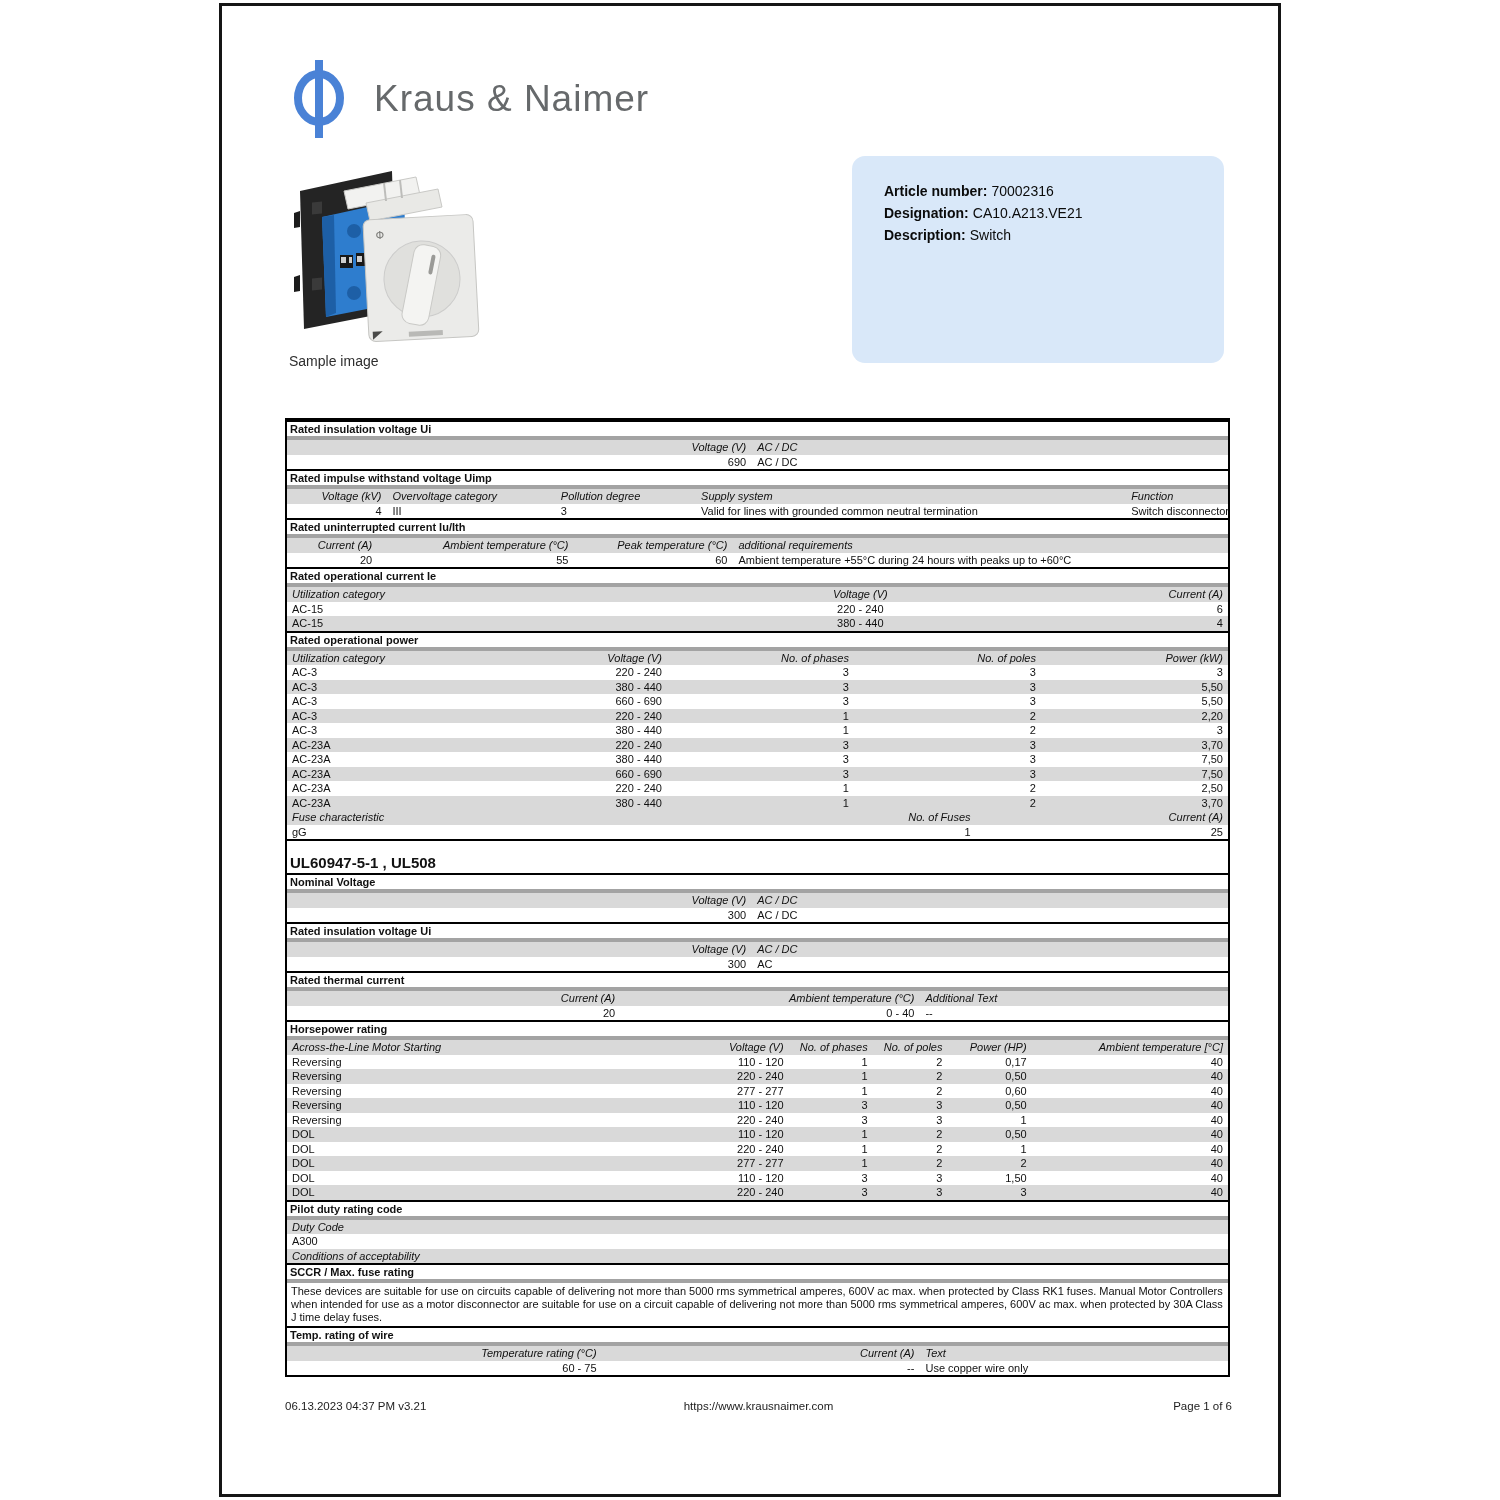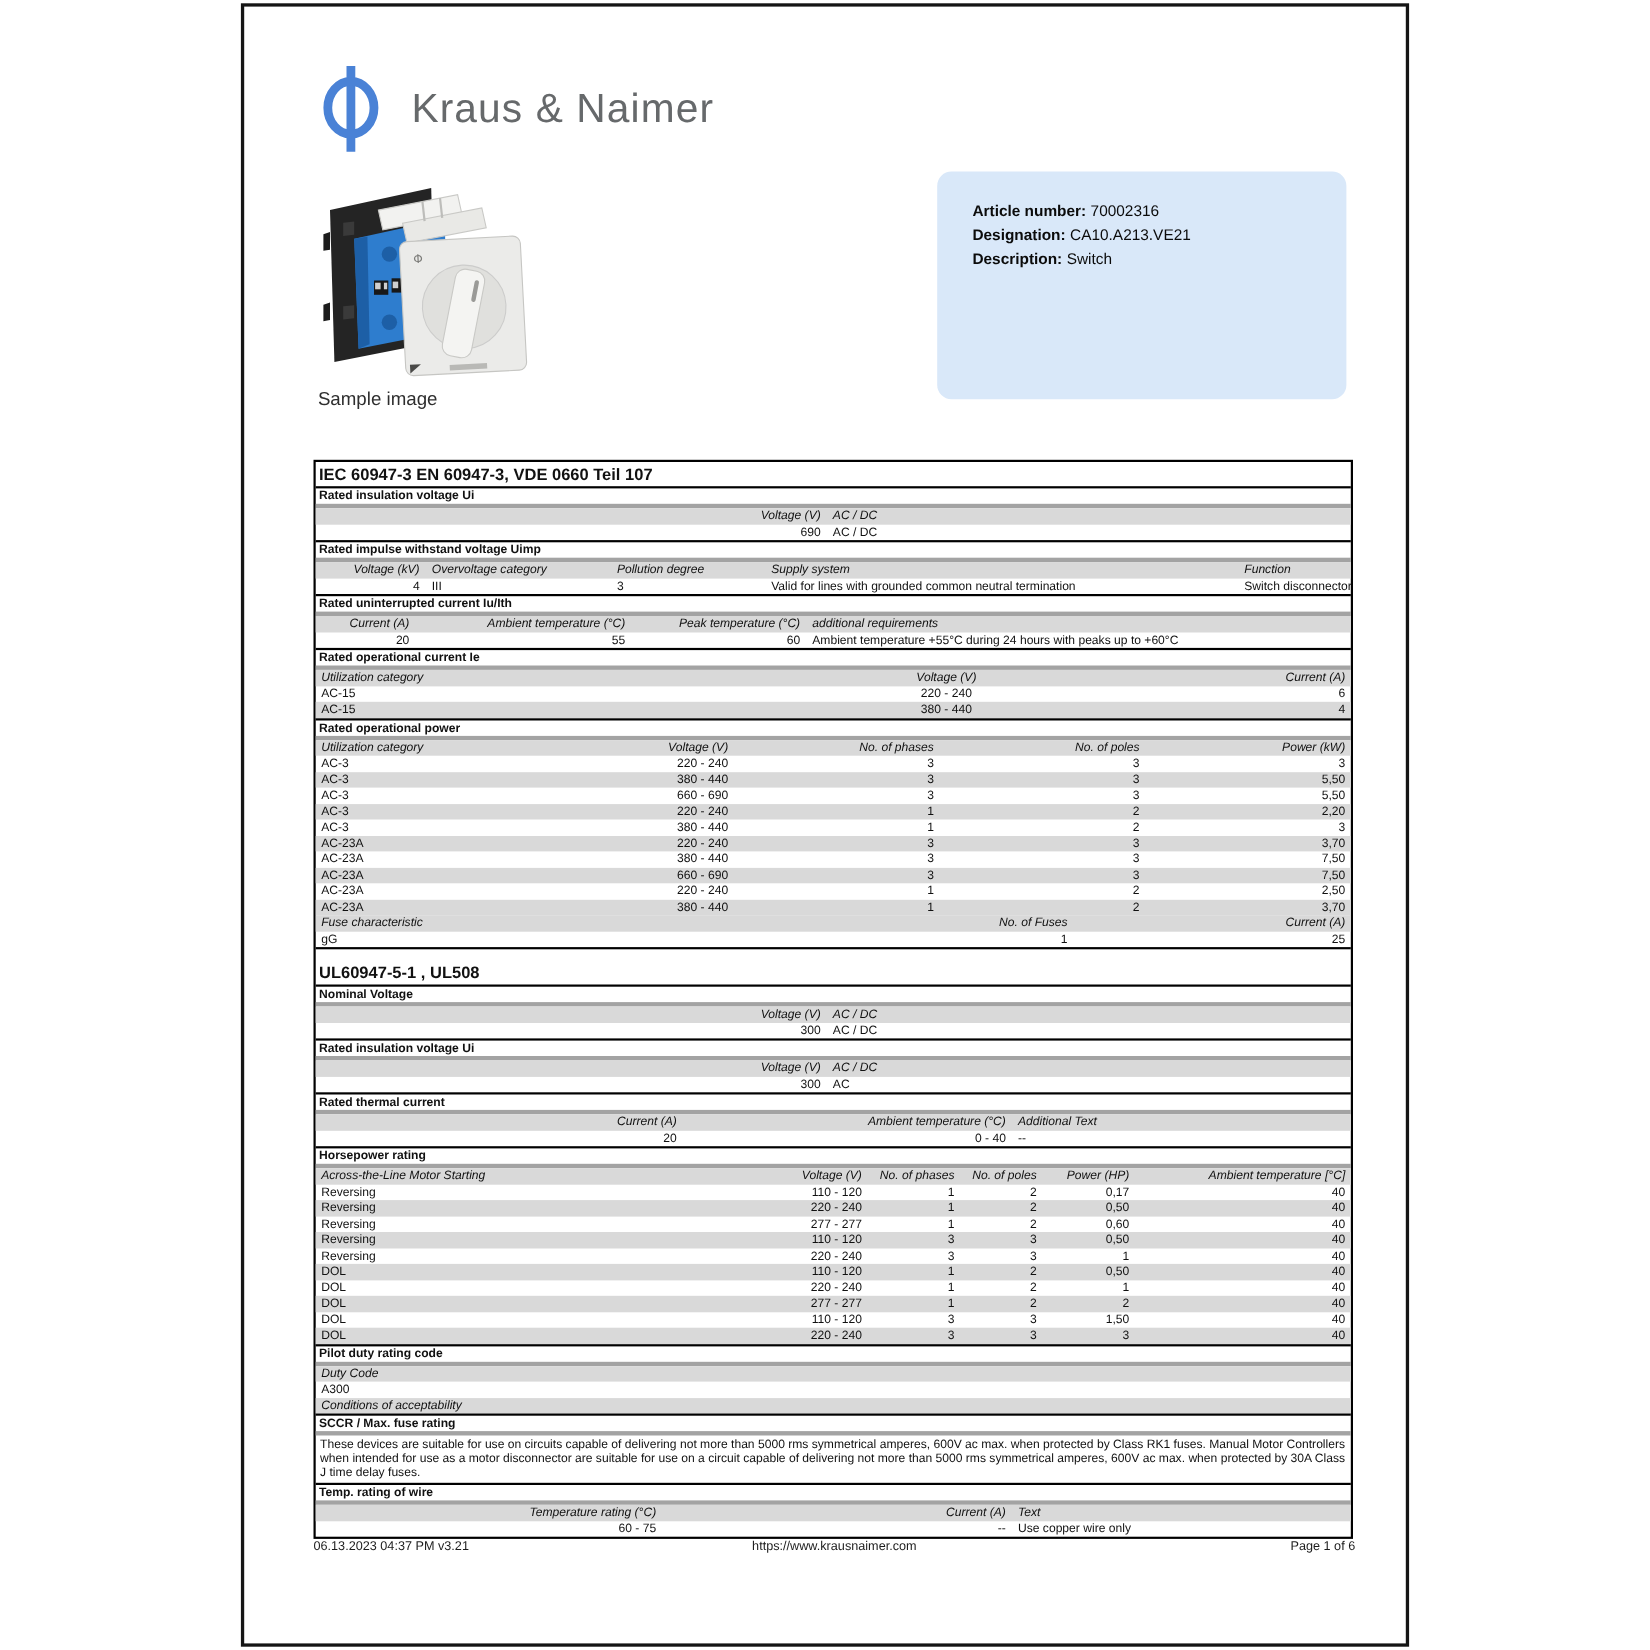--- a/index.html
+++ b/index.html
@@ -10,21 +10,21 @@
   .page { position:absolute; left:219px; top:3px; width:1062px; height:1494px;
     background:#fff; border:3px solid #151515; }
 
   
   .logo { position:absolute; left:68px; top:52px; display:flex; align-items:center; }
   .logo svg { display:block; }
   .brand { margin-left:26px; font-size:37px; letter-spacing:1px; color:#66696b; font-weight:400; }
 
   
   .product { position:absolute; left:66px; top:155px; width:192px; height:188px; }
-  .caption { position:absolute; left:67px; top:347px; font-size:17px; color:#2e2e2e; }
+  .caption { position:absolute; left:67px; top:347px; font-size:14px; color:#2e2e2e; }
 
   
   .infobox { position:absolute; left:630px; top:150px; width:372px; height:207px;
     background:#d9e8f9; border-radius:13px; padding:24px 32px; }
   .infobox h1 { font-size:28px; font-weight:bold; color:#0b0b0b; margin-bottom:22px; letter-spacing:.2px; }
   .field { font-size:14px; line-height:22px; color:#0b0b0b; }
   .f-label { font-weight:bold; margin-right:4px; }
 
   
   .spec-table { position:absolute; left:63px; top:412px; width:945px;
@@ -115,21 +115,20 @@
       </div>
       <div class="field">
         <span class="f-label">Designation:</span><span>CA10.A213.VE21</span>
       </div>
       <div class="field">
         <span class="f-label">Description:</span><span>Switch</span>
       </div>
     </div>
 
     <div class="spec-table">
-        <div class="row row-chapter">IEC 60947-3 EN 60947-3, VDE 0660 Teil 107</div>
         <div class="row row-section">Rated insulation voltage Ui</div>
         <div class="row row-head">
           <div class="cell a-r" style="width: 49%;">Voltage (V)</div>
           <div class="cell a-l" style="width: 51%;">AC / DC</div>
         </div>
         <div class="row row-data">
           <div class="cell a-r" style="width: 49%;">690</div>
           <div class="cell a-l" style="width: 51%;">AC / DC</div>
         </div>
         <div class="row row-section">Rated impulse withstand voltage Uimp</div>

